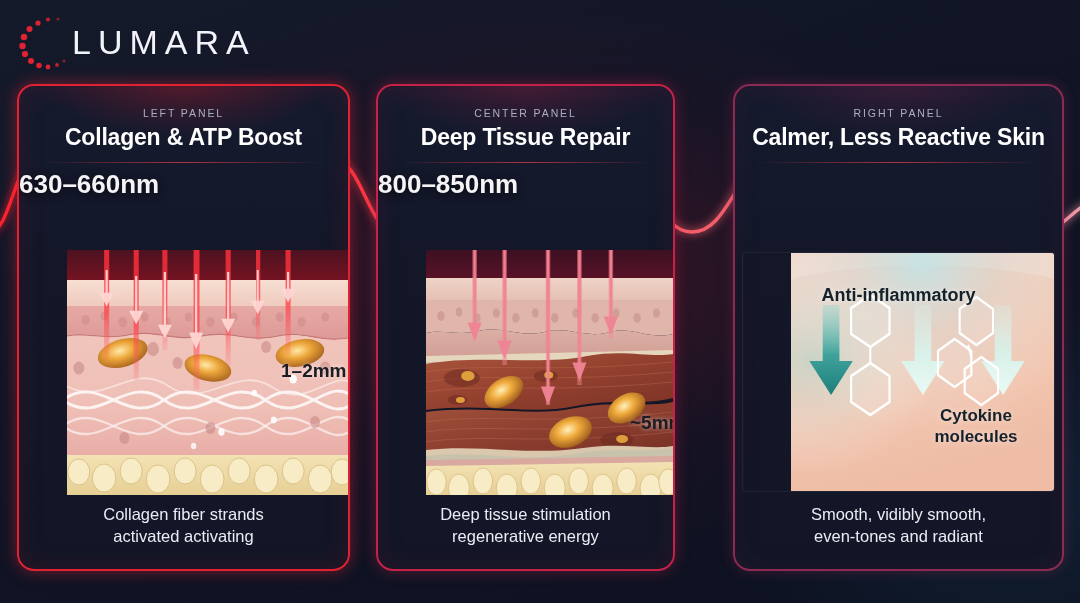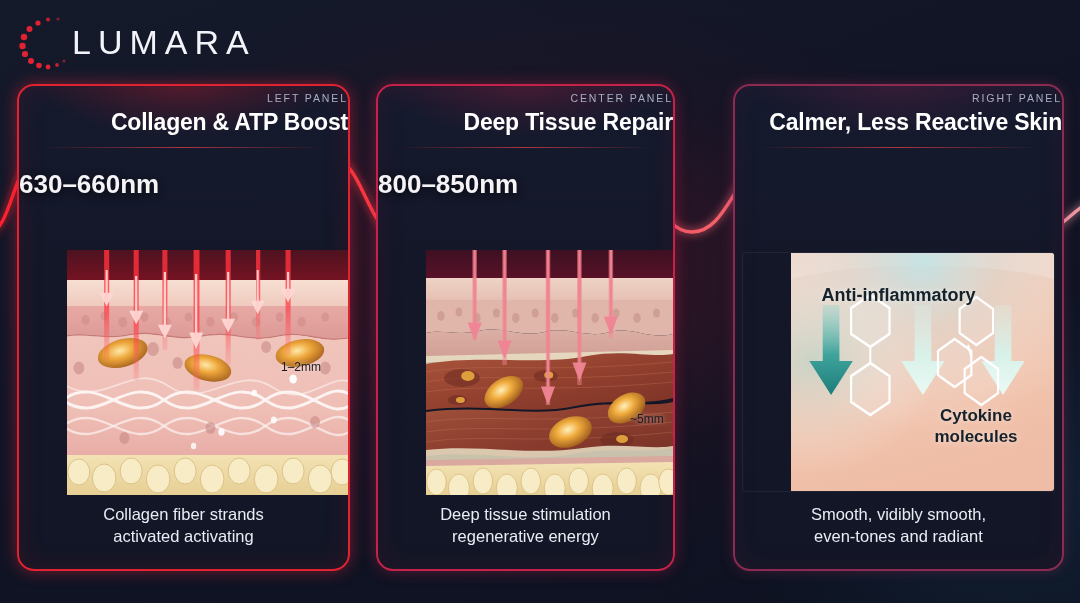--- a/index.html
+++ b/index.html
@@ -32,33 +32,33 @@
     position:absolute; top:84px; height:487px; border-radius:17px;
     background:linear-gradient(180deg,#151a2e 0%,#131728 38%,#121626 100%);
     overflow:hidden;
   }
   .panel.p1 { left:17px;  width:333px; border:2px solid #e02233;
               box-shadow:0 0 16px rgba(224,34,51,.50), inset 0 0 26px rgba(160,20,36,.18); }
   .panel.p2 { left:376px; width:299px; border:2px solid #c42248;
               box-shadow:0 0 15px rgba(196,34,72,.42), inset 0 0 26px rgba(140,22,50,.16); }
   .panel.p3 { left:733px; width:331px; border:2px solid #8d2a52;
               box-shadow:0 0 13px rgba(141,42,82,.38), inset 0 0 26px rgba(110,30,64,.14); }
-  .p-head { position:relative; padding-top:6px; text-align:right; z-index:6; }
+  .p-head { position:relative; padding-top:21px; text-align:center; z-index:6; }
   .p-kicker { font-size:10.5px; letter-spacing:1.9px; color:#a9b0c4; text-transform:uppercase; }
   .p-title { margin-top:5px; font-size:23px; font-weight:700; color:#ffffff; letter-spacing:-0.2px; }
   .p-rule { margin:11px auto 0; width:86%; height:1px;
             background:linear-gradient(90deg,rgba(226,60,76,0) 0%,rgba(226,60,76,.75) 50%,rgba(226,60,76,0) 100%); }
   .p-wl { position:absolute; left:0; right:0; top:83px; text-align:left; z-index:7;
           font-size:26px; font-weight:600; color:#f6f3f6; text-shadow:0 2px 9px rgba(0,0,0,.65); }
   
   .skin { position:absolute; left:0; right:0; top:164px; height:245px; overflow:hidden;padding-left:48px; }
   .p3 .skin { left:8px; right:8px; top:167px; height:238px; border-radius:3px;
               box-shadow:0 0 0 1px rgba(255,255,255,.06); }
   .depth {
-    position:absolute; z-index:9; font-size:12px; font-weight:400; color:#1c1c22;
+    position:absolute; z-index:9; font-size:19px; font-weight:700; color:#1c1c22;
     text-shadow:0 0 5px rgba(255,255,255,.55);
   }
   .p1 .depth { left:262px; top:110px; }
   .p2 .depth { left:252px; top:162px; }
   
   .rlabel { position:absolute; z-index:10; color:#15222c; font-weight:600;
             text-shadow:0 0 6px rgba(255,255,255,.55); text-align:center; }
   .rlabel.anti { left:0; right:0; top:32px; font-size:18px; }
   .rlabel.cyto { left:168px; top:152px; width:130px; font-size:17px; line-height:21px; }
   

